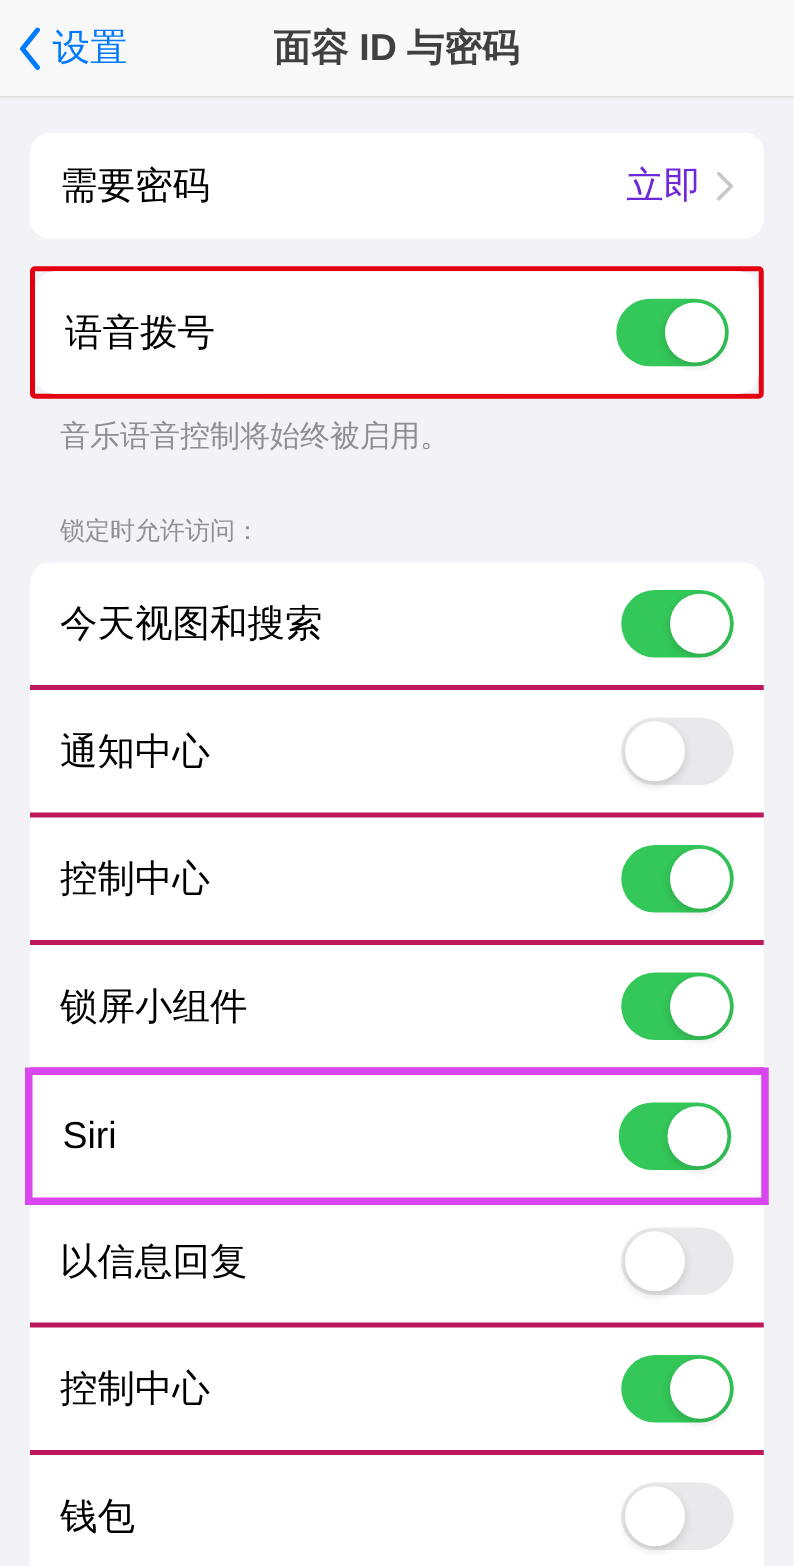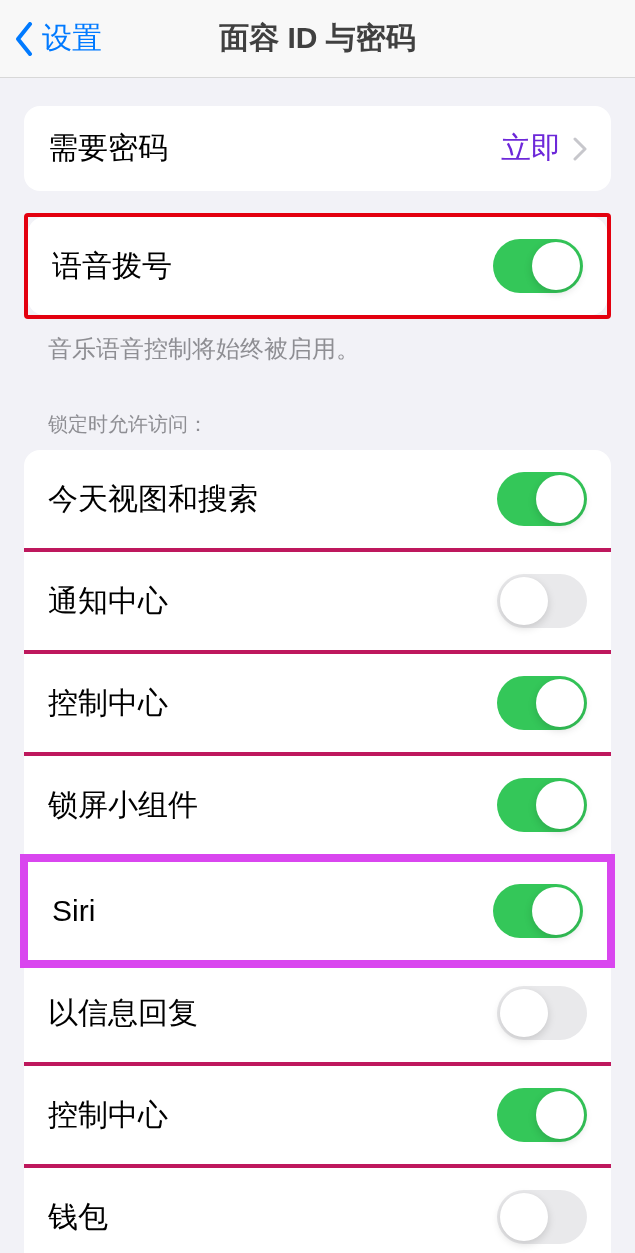--- a/index.html
+++ b/index.html
@@ -100,21 +100,21 @@
       padding: 46px 24px 12px 24px;
     }
     .group2 { background: #fff; border-radius: 16px; }
     .highlight-box {
       border: 4px solid #e3000f;
       border-radius: 4px;
       margin-top: 22px;
     }
     .highlight-inner { background: #fff; border-radius: 16px; }
     .siri-row-highlight {
-      border: 8px solid #d946ef;
+      border: 6px solid #d946ef;
       margin: -4px;
       position: relative;
       z-index: 1;
     }
   </style>
 </head>
 <body>
 
 <div class="header">
   <div class="back">

